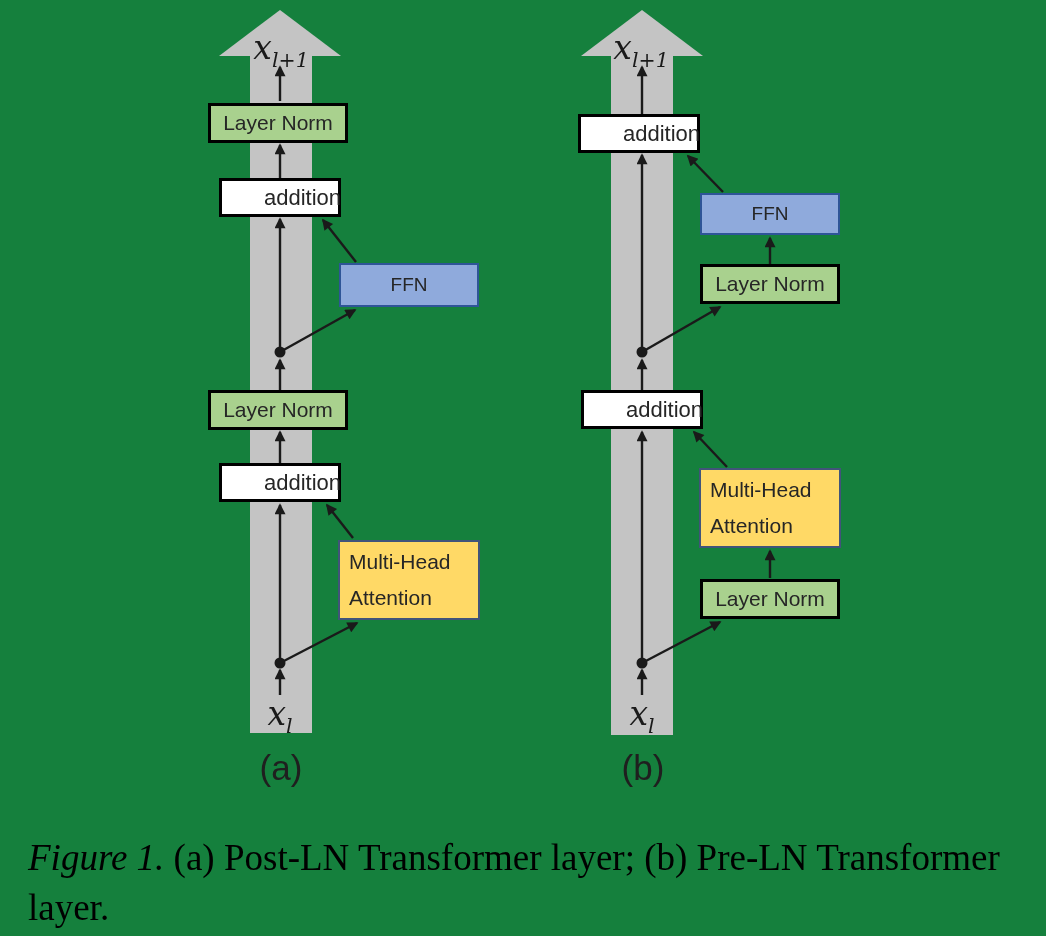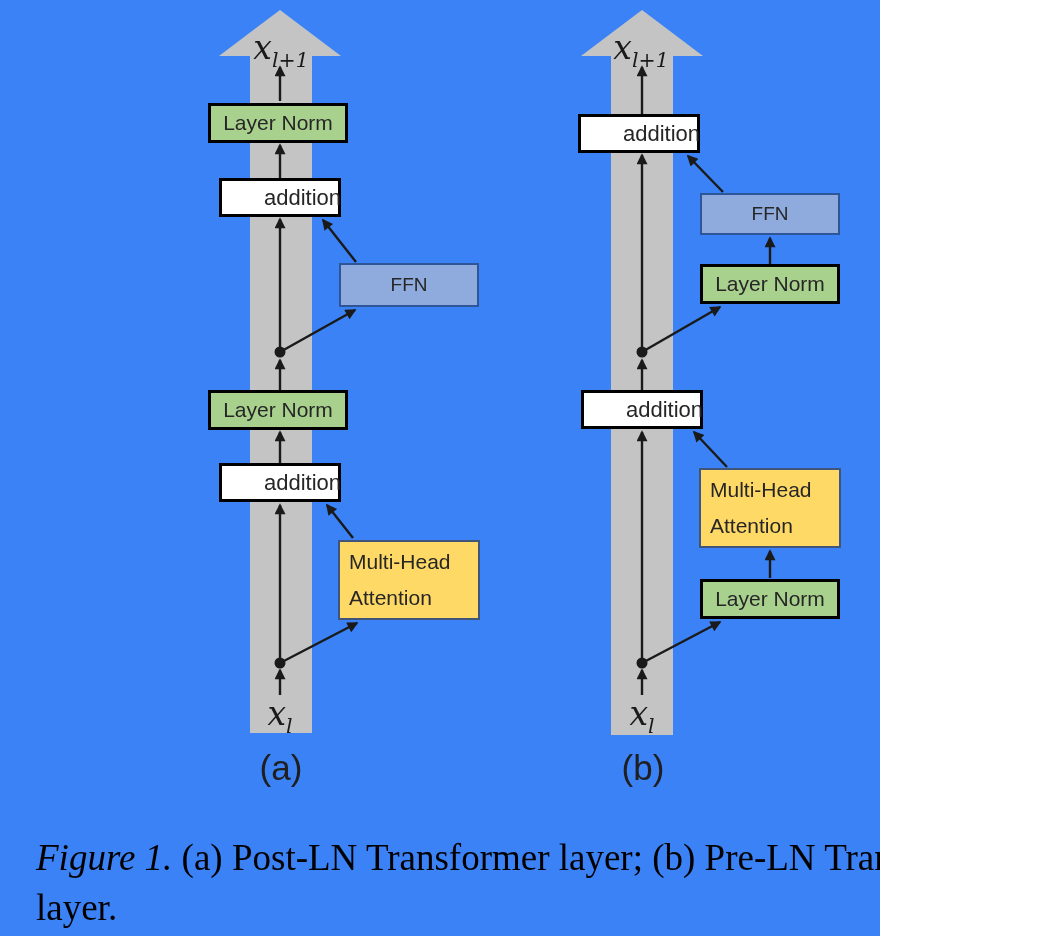--- a/index.html
+++ b/index.html
@@ -1,20 +1,20 @@
 <!DOCTYPE html>
 <html style="--band-gray: #c4c4c4; --layer-norm-fill: #a9d18e; --layer-norm-border: #000000; --addition-fill: #ffffff; --addition-border: #000000; --ffn-fill: #8faadc; --ffn-border: #2e5597; --attention-fill: #ffd966; --attention-border: #41547a; --ink: #262626;"><head>
 <meta charset="utf-8">
 <style>
   html, body { margin: 0; padding: 0; background: #ffffff; }
   .page {
     position: relative;
-    width: 880px;
+    width: 1046px;
     height: 936px;
-    background: #3b82f6;
+    background: #15803d;
     overflow: hidden;
     font-family: "Liberation Sans", sans-serif;
   }
   .art { position: absolute; left: 0; top: 0; z-index: 0; }
 
   .box {
     position: absolute;
     box-sizing: border-box;
     display: flex;
     align-items: center;
@@ -54,21 +54,20 @@
   .caption {
     position: absolute;
     left: 28px;
     top: 833px;
     width: 1008px;
     z-index: 2;
     font-family: "Liberation Serif", serif;
     font-size: 37px;
     line-height: 50px;
     color: #000000;
-    margin-left: 8px;
   }
   .caption .fig-label { font-style: italic; }
 </style>
 </head>
 <body>
 
 <div class="page">
 
   <svg class="art" width="1046" height="820" viewBox="0 0 1046 820">
     <defs>

